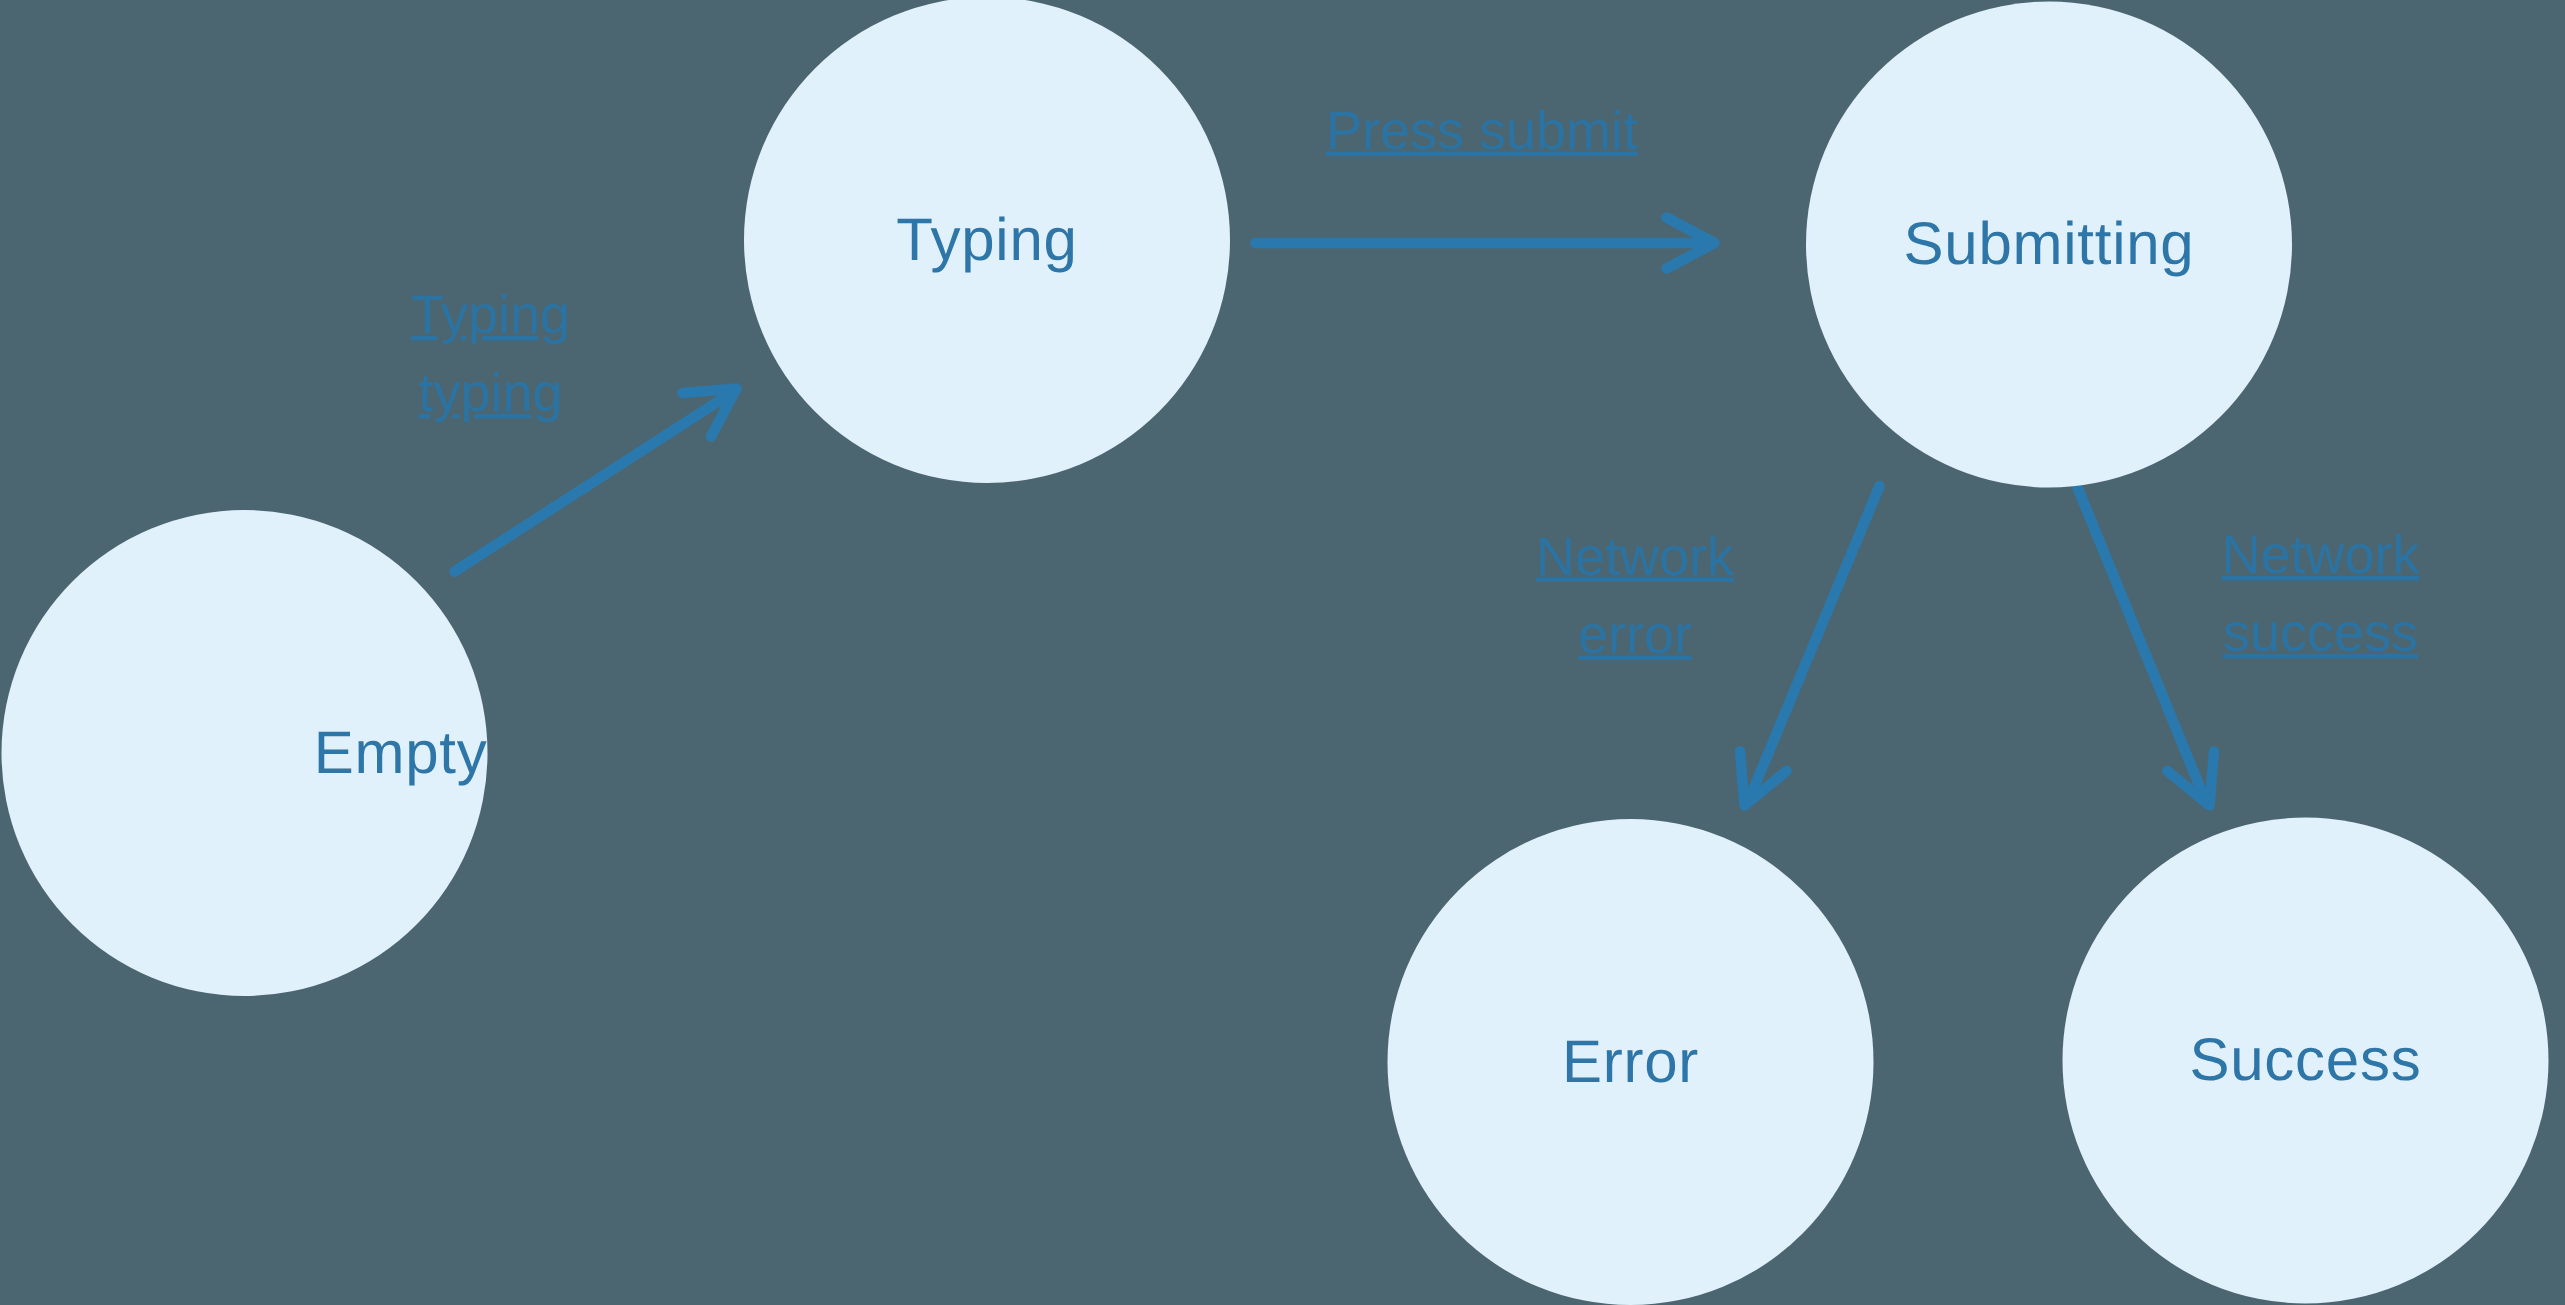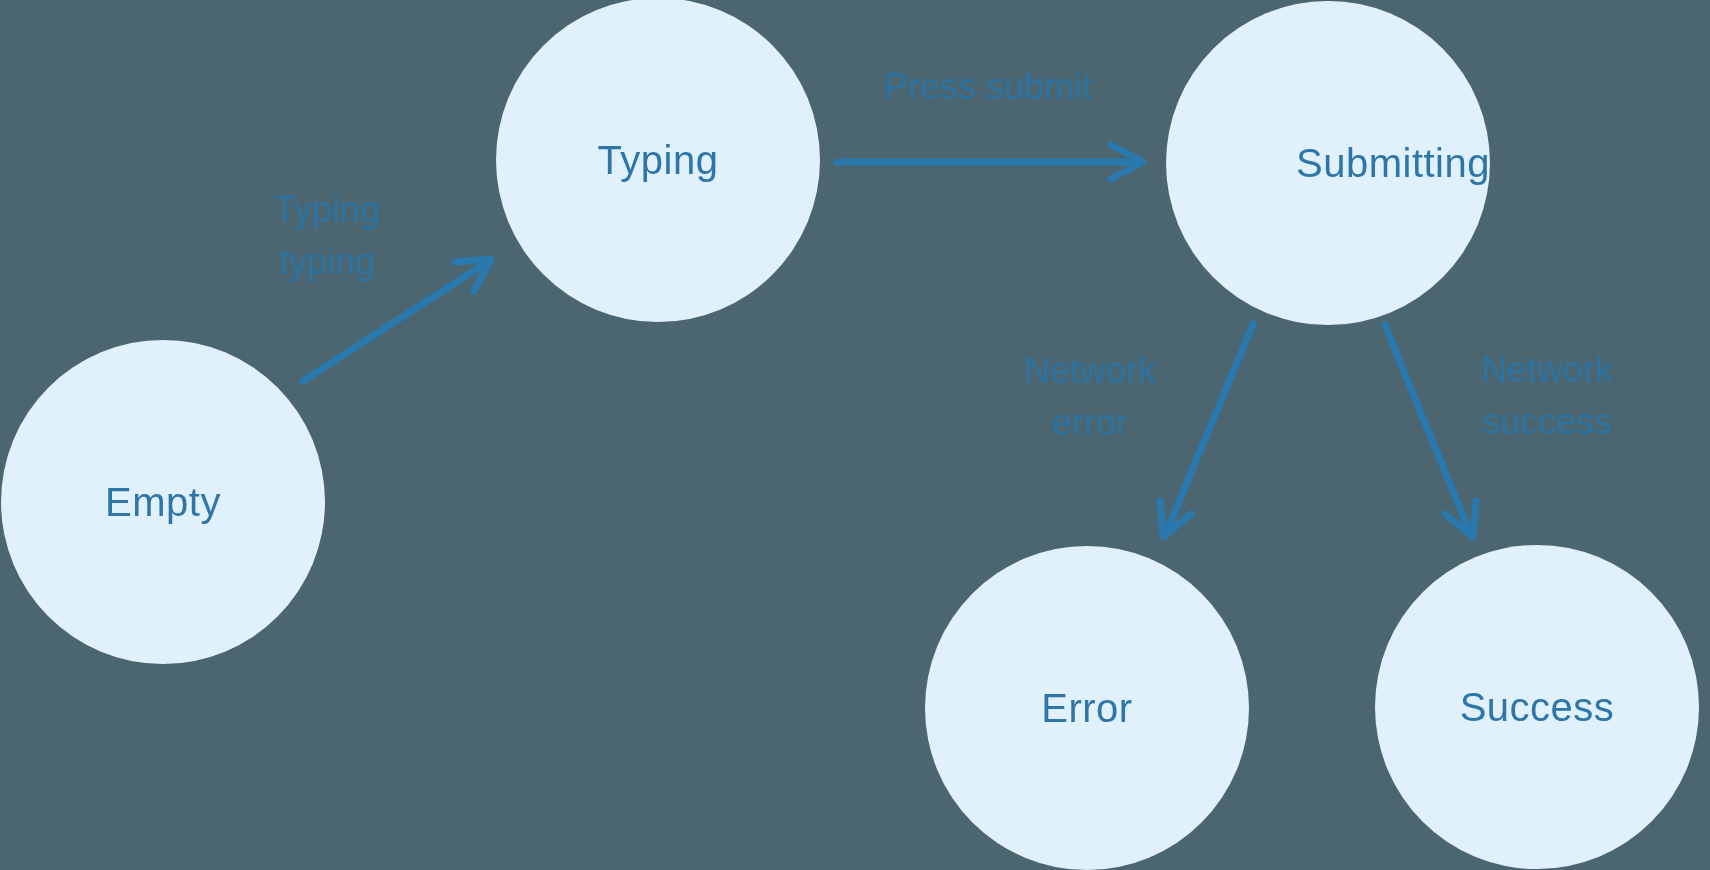--- a/index.html
+++ b/index.html
@@ -47,20 +47,21 @@
   }
   .edge-label {
     position: absolute;
     transform: translateX(-50%);
     color: #2B73A3;
     font-size: 36px;
     font-weight: 500;
     line-height: 52px;
     text-align: center;
     white-space: nowrap;
+    text-decoration: underline;
   }
 </style>
 </head>
 <body>
 
 <div class="canvas">
 
   <svg class="edges-layer" width="1710" height="870" viewBox="0 0 1710 870">
 
     <g>
@@ -77,29 +78,29 @@
       <path d="M1253 324 L1166 533"></path>
       <path d="M1191 514 L1163 537 L1160 501"></path>
     </g>
 
     <g>
       <path d="M1385 325 L1470 533"></path>
       <path d="M1476 501 L1473 537 L1445 514"></path>
     </g>
   </svg>
 
-  <div class="node" style="left:1px; top:340px;">
+  <div class="node" style="left:1px; top:340px;justify-content:flex-end;">
     <span class="node-label">Empty</span>
   </div>
 
   <div class="node" style="left:496px; top:-2px;">
     <span class="node-label">Typing</span>
   </div>
 
-  <div class="node" style="left:1166px; top:1px;justify-content:flex-end;">
+  <div class="node" style="left:1204px; top:1px;">
     <span class="node-label">Submitting</span>
   </div>
 
   <div class="node" style="left:925px; top:546px;">
     <span class="node-label">Error</span>
   </div>
 
   <div class="node" style="left:1375px; top:545px;">
     <span class="node-label">Success</span>
   </div>

